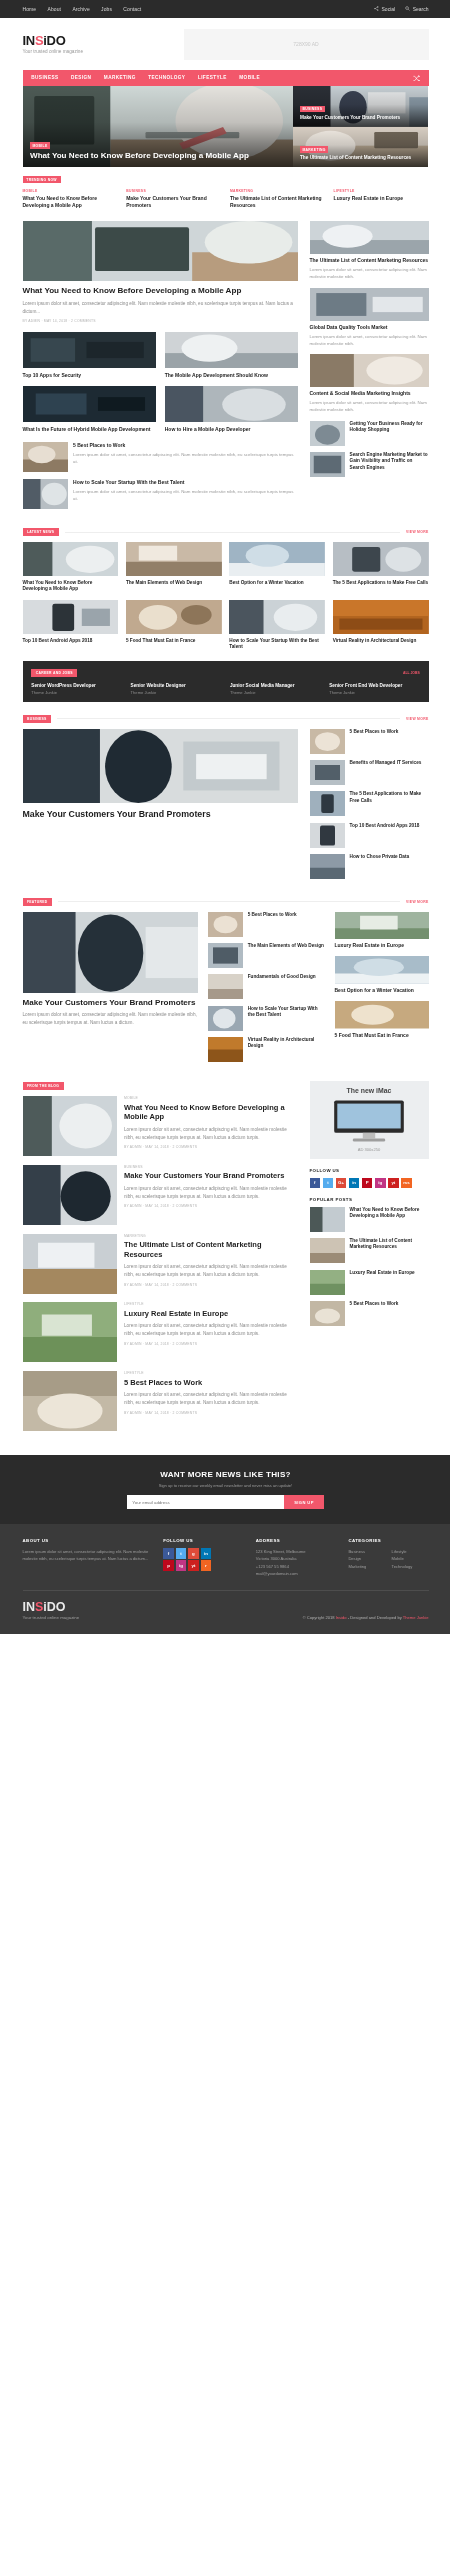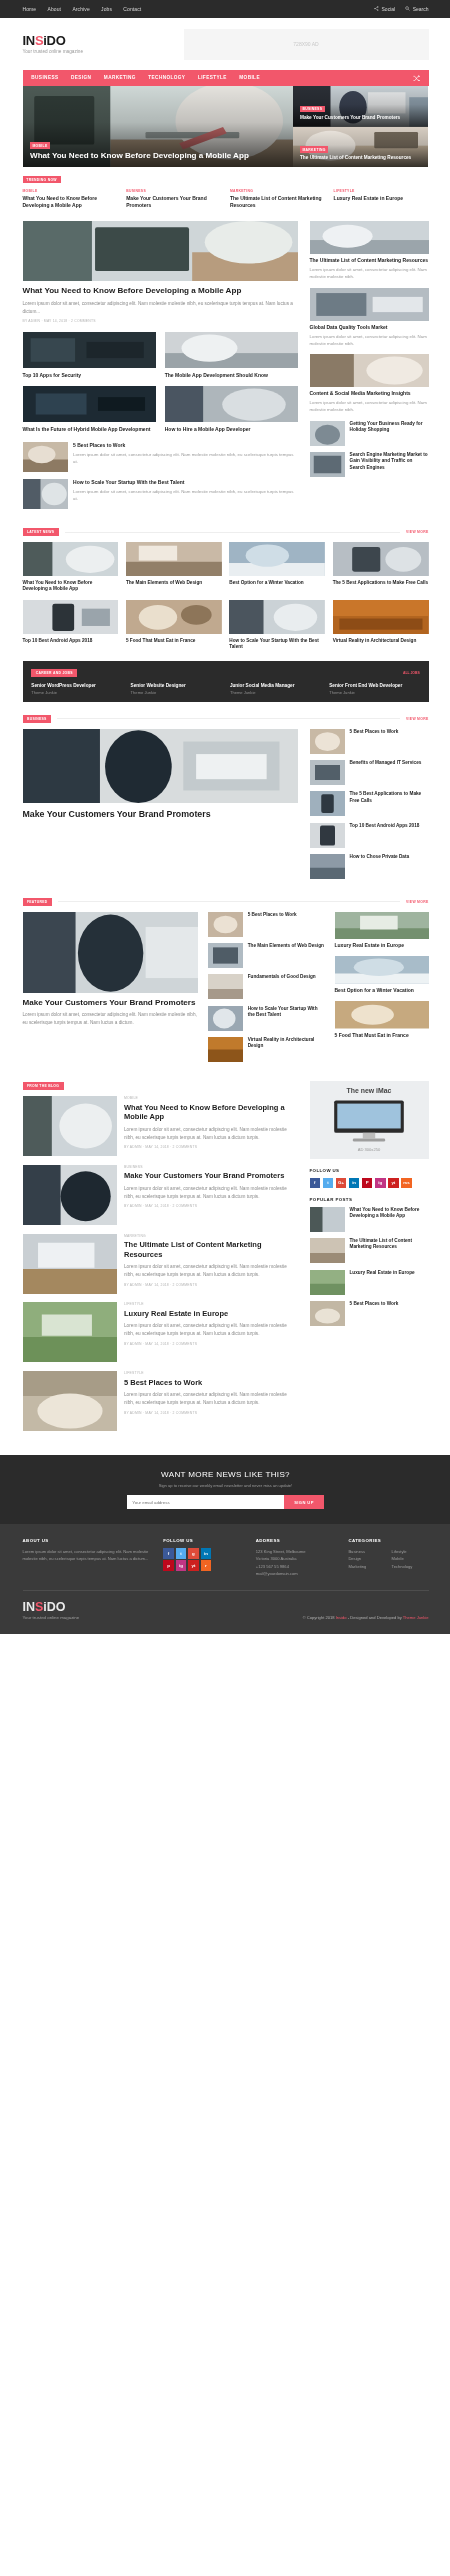--- a/index.html
+++ b/index.html
@@ -101,21 +101,21 @@
   .jobs .top { display:flex; align-items:center; justify-content:space-between; margin-bottom:6.3px; }
   .jobs .lbl { background:#f2576b; color:#fff; font-size:3.4px; font-weight:bold; letter-spacing:0.3px; padding:1.9px 4.4px; }
   .jobs .all { color:#f2576b; font-size:3.4px; font-weight:bold; }
   .jobgrid { display:flex; gap:8.8px; }
   .job { flex:1; }
   .job h4 { color:#fff; font-size:4.7px; font-weight:bold; }
   .job span { color:#8e8e8e; font-size:4.1px; display:block; margin-top:1.9px; }
 
   
   .news { background:#2b2b2b; padding:15px 0; margin-top:15px; text-align:center; }
-  .news h2 { color:#fff; font-size:8.1px; font-weight:normal; letter-spacing:0.3px; }
+  .news h2 { color:#fff; font-size:8.1px; font-weight:bold; letter-spacing:0.3px; }
   .news p { color:#9b9b9b; font-size:4.1px; margin-top:3.8px; }
   .nform { margin-top:7.5px; display:flex; justify-content:center; }
   .nform input { width:157px; height:13.8px; border:none; padding:0 5px; font-size:4.4px; background:#fff; color:#555; font-family:"Liberation Sans",sans-serif; }
   .nform button { height:13.8px; background:#f2576b; color:#fff; border:none; font-size:4.1px; font-weight:bold; letter-spacing:0.4px; padding:0 10px; font-family:"Liberation Sans",sans-serif; cursor:pointer; }
 
   
   .footer { background:#3a3a3a; padding:13.8px 0 0; }
   .fcols { display:flex; gap:12.5px; }
   .fcol { flex:1; }
   .fcol.wide2 { flex:1.6; }

